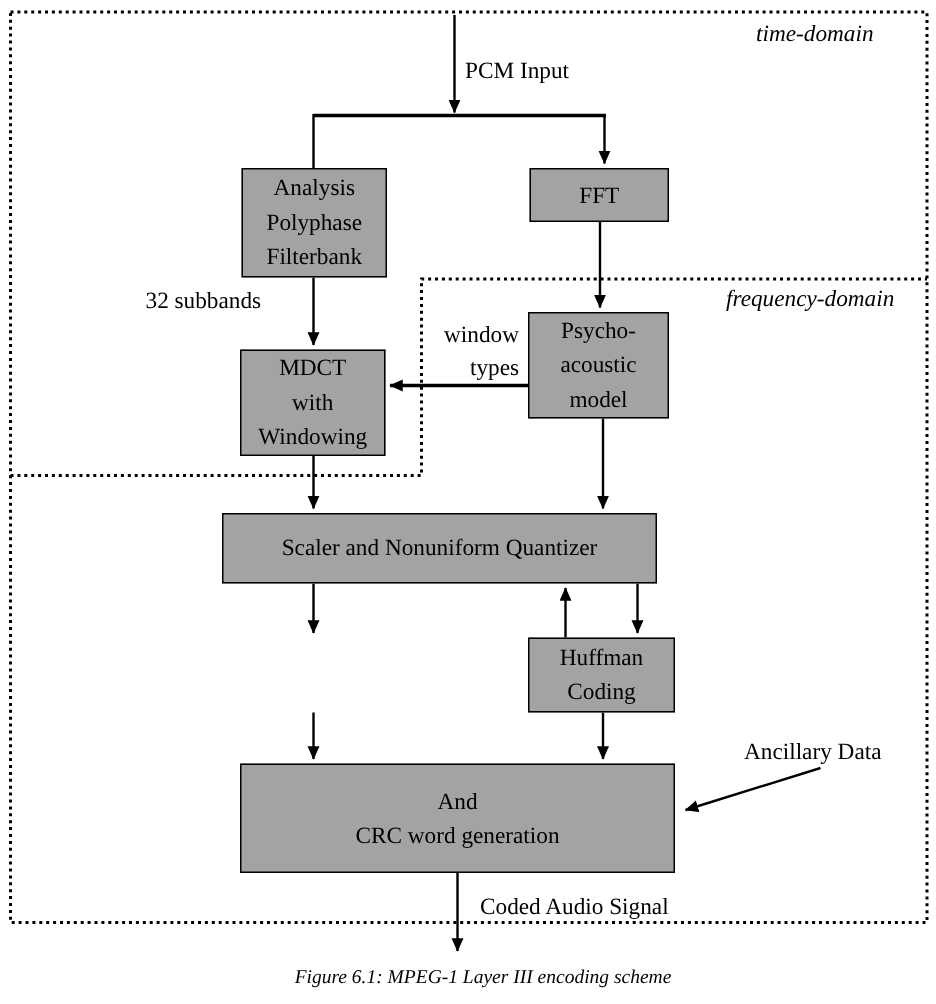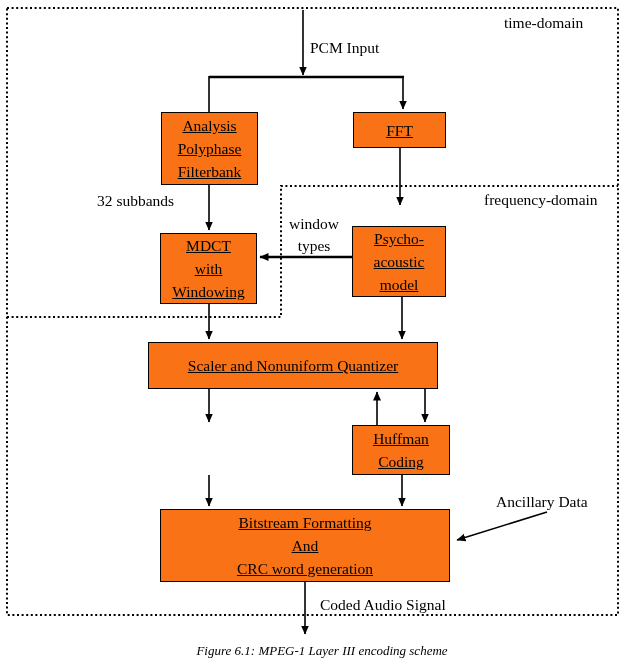--- a/index.html
+++ b/index.html
@@ -4,37 +4,37 @@
 <style>
   html, body { margin: 0; padding: 0; background: #ffffff; }
   .stage {
     position: relative; width: 624px; height: 669px; background: #ffffff;
     font-family: "Liberation Serif", "DejaVu Serif", serif; color: #000000;
     overflow: hidden;
   }
   .layer-arrows { position: absolute; left: 0; top: 0; z-index: 1; }
   .block {
     position: absolute; z-index: 2; box-sizing: border-box;
-    background: #f97316; border: 1.5px solid #000000;
+    background: #a3a3a3; border: 1.5px solid #000000;
     display: flex; flex-direction: column; align-items: center; justify-content: center;
-    text-align: center; font-size: 15.5px; line-height: 23px; text-decoration: underline;
+    text-align: center; font-size: 15.5px; line-height: 23px;
   }
   #blk-analysis  { left: 161px; top: 112px; width:  97px; height: 73px; }
   #blk-fft       { left: 353px; top: 112px; width:  93px; height: 36px; align-items: center; }
-  #blk-psycho    { left: 352px; top: 208px; width:  94px; height: 71px; margin-top: 18px; }
+  #blk-psycho    { left: 352px; top: 208px; width:  94px; height: 71px; }
   #blk-mdct      { left: 160px; top: 233px; width:  97px; height: 71px; }
   #blk-scaler    { left: 148px; top: 342px; width: 290px; height: 47px; }
   #blk-sideinfo  { left: 160px; top: 425px; width: 123px; height: 50px; }
   #blk-huffman   { left: 352px; top: 425px; width:  98px; height: 50px; text-align: right; }
   #blk-bitstream { left: 160px; top: 509px; width: 290px; height: 73px; }
   .lbl { position: absolute; z-index: 3; font-size: 15.5px; line-height: 17px; white-space: nowrap; }
-  .lbl.italic { }
+  .lbl.italic { font-style: italic; }
   #lbl-pcm       { left: 310px; top: 39px; }
   #lbl-subbands  { left:  97px; top: 192px; }
-  #lbl-window    { left: 282px; top: 213px; width: 64px; text-align: center; line-height: 22px; white-space: normal; }
+  #lbl-window    { left: 282px; top: 213px; width: 64px; text-align: right; line-height: 22px; white-space: normal; }
   #lbl-ancillary { left: 496px; top: 493px; }
   #lbl-coded     { left: 320px; top: 596px; }
   #lbl-time      { left: 504px; top: 14px; }
   #lbl-freq      { left: 484px; top: 191px; }
   #caption       { left: 22px;  top: 643px; width: 600px; text-align: center;
                    font-style: italic; white-space: nowrap; z-index: 3; position: absolute;
                    font-size: 13px; }
 </style>
 </head>
 <body>
@@ -99,21 +99,20 @@
     <span>Scaler and Nonuniform Quantizer</span>
   </div>
 
 
   <div class="block" id="blk-huffman">
     <span>Huffman</span>
     <span>Coding</span>
   </div>
 
   <div class="block" id="blk-bitstream">
-    <span>Bitstream Formatting</span>
     <span>And</span>
     <span>CRC word generation</span>
   </div>
 
   <div class="lbl" id="lbl-pcm">PCM Input</div>
   <div class="lbl" id="lbl-subbands">32 subbands</div>
   <div class="lbl" id="lbl-window">
     <span>window</span><br>
     <span>types</span>
   </div>

